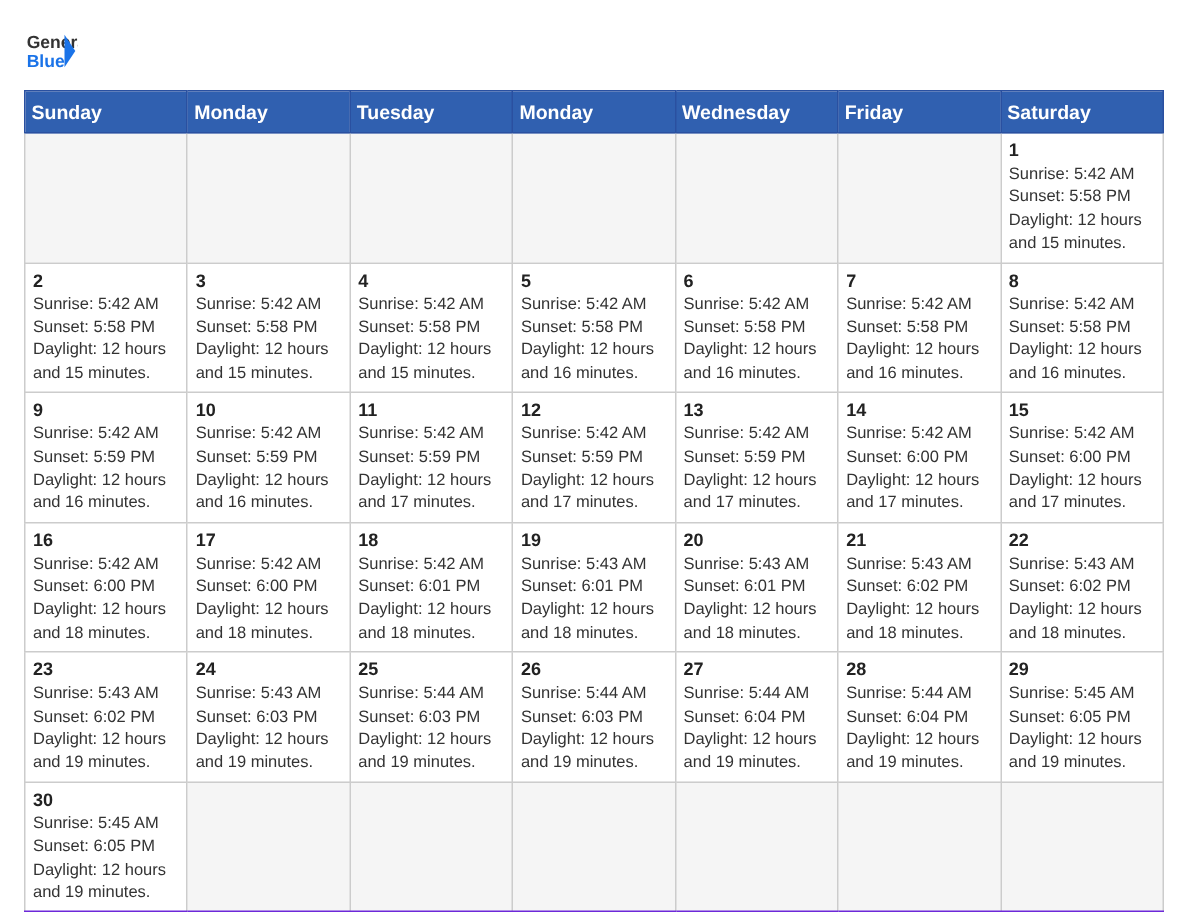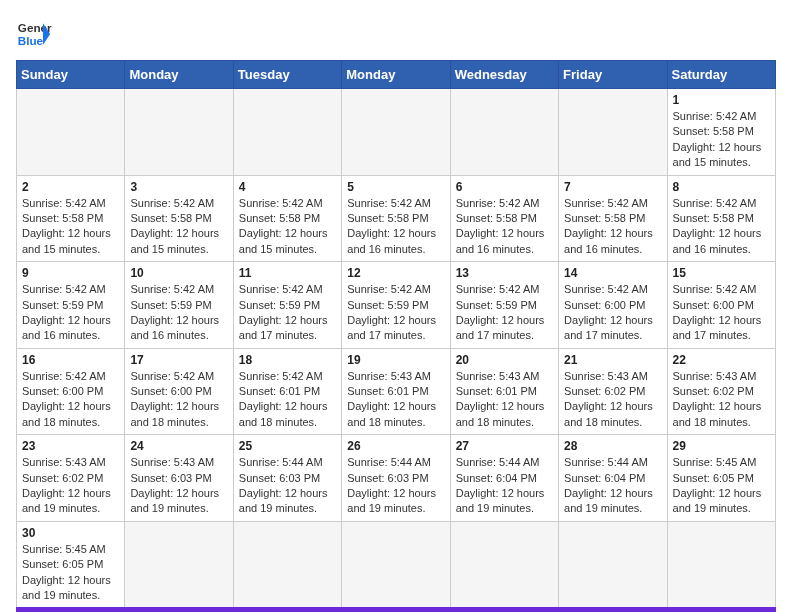--- a/index.html
+++ b/index.html
@@ -71,21 +71,21 @@
       color: #222;
       display: block;
       margin-bottom: 2px;
     }
     .day-info {
       font-size: 11px;
       color: #333;
       line-height: 1.4;
     }
     .last-row td {
-      border-bottom: 7px solid #6d28d9;
+      border-bottom: 1px solid #6d28d9;
       margin-left: 44px;
     }
   </style>
 </head>
 <body>
 
 <div class="header-area">
   <div class="logo">
     <svg class="logo-icon" viewBox="0 0 40 40">
       <text x="2" y="18" font-size="13" font-weight="bold" fill="#333">General</text>

